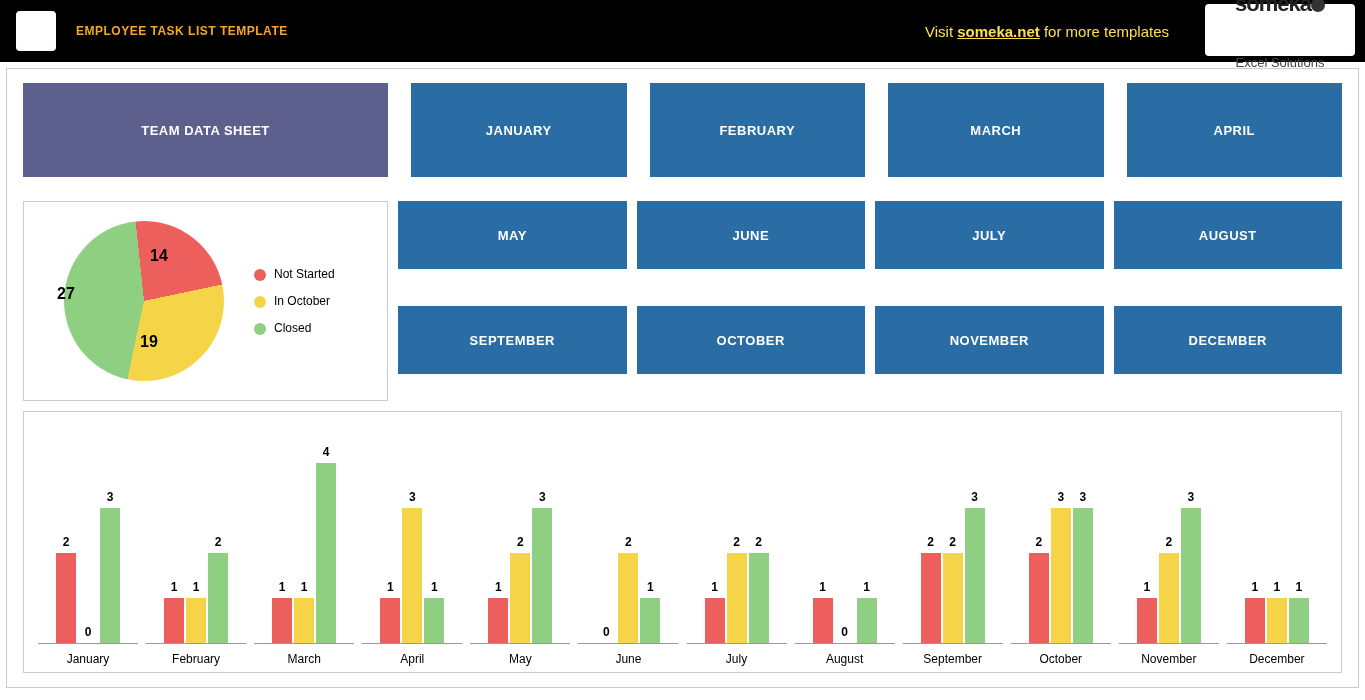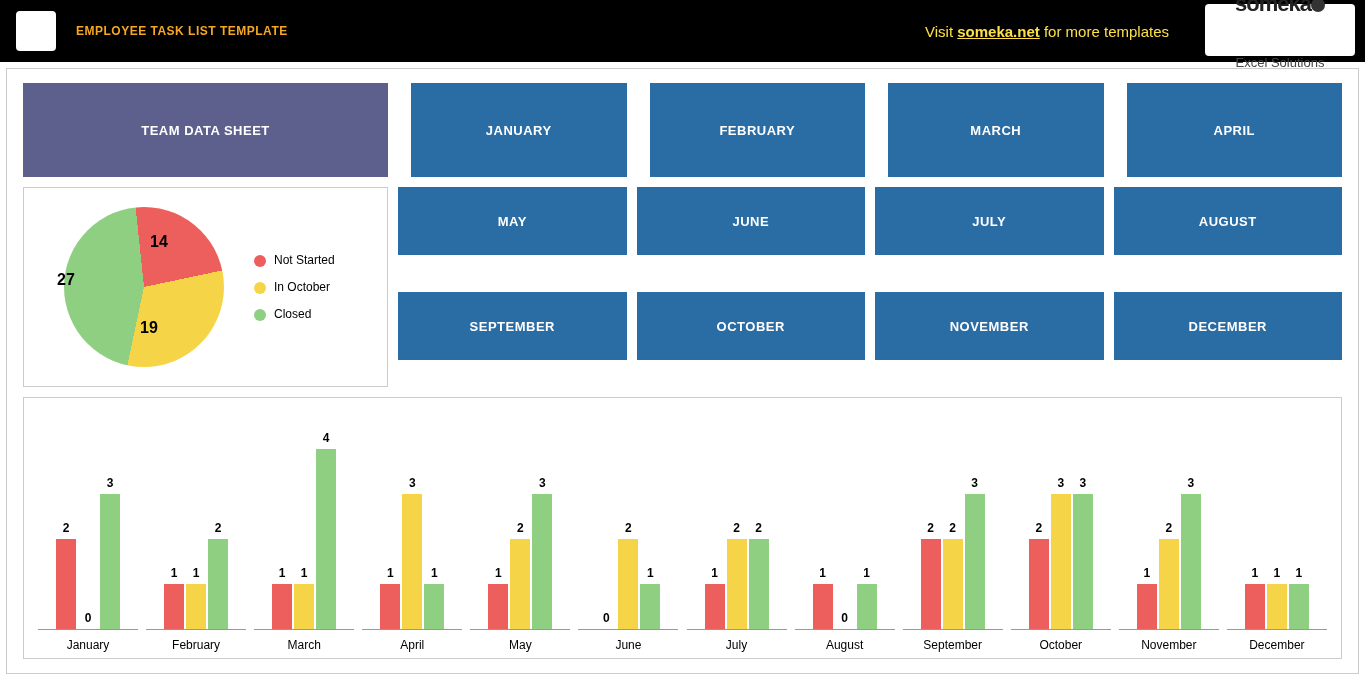--- a/index.html
+++ b/index.html
@@ -21,21 +21,21 @@
   position: absolute; right: 10px; top: 4px; width: 150px; height: 52px;
   background: #fff; border-radius: 4px; display:flex; flex-direction:column;
   align-items:center; justify-content:center; font-family: Arial;
 }
 .logo-main { font-size: 22px; font-weight: bold; color: #222; letter-spacing:-1px;}
 .logo-sub { font-size: 13px; color: #444; margin-top: 38px; }
 .logo-dot { display:inline-block;width:14px;height:14px;border-radius:50%;background:#333;vertical-align:middle;}
 
 .dashboard { border: 1px solid #ccc; margin: 6px; padding: 14px 16px; }
 
-.grid-top { display: grid; grid-template-columns: 365px repeat(4, 1fr); gap: 23px; margin-bottom: 10px; }
+.grid-top { display: grid; grid-template-columns: 365px repeat(4, 1fr); gap: 23px; margin-bottom: 24px; }
 .grid-mid { display: grid; grid-template-columns: 365px repeat(4, 1fr); gap: 10px; margin-bottom: 10px; }
 
 .btn-purple {
   background: #5d608d; color: #fff; height: 94px; display:flex; align-items:center;
   justify-content:center; font-weight:bold; font-size:13px; letter-spacing:0.5px;
   cursor:pointer;
 }
 .btn-month {
   background: #2a6ca4; color: #fff; height: 68px; display:flex; align-items:center;
   justify-content:center; font-weight:bold; font-size:13px; letter-spacing:0.5px;

